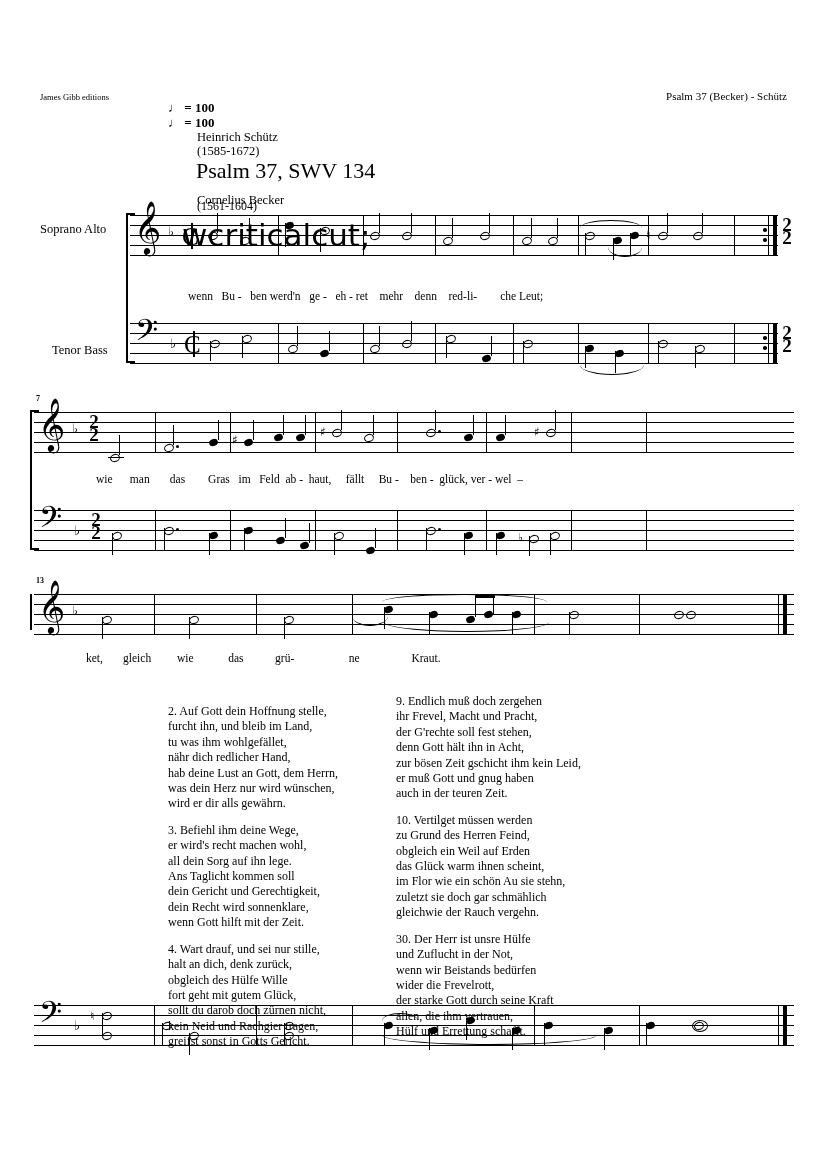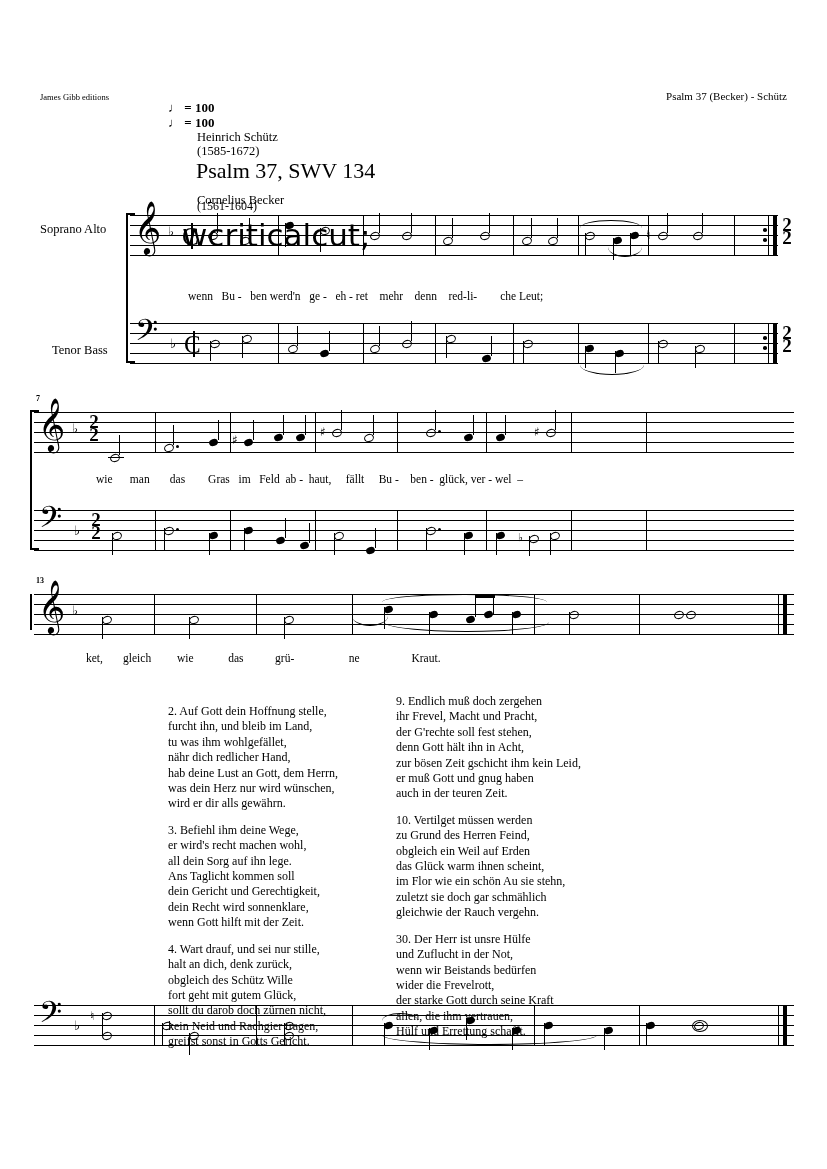--- a/index.html
+++ b/index.html
@@ -560,21 +560,21 @@
       <div>er wird's recht machen wohl,</div>
       <div>all dein Sorg auf ihn lege.</div>
       <div>Ans Taglicht kommen soll</div>
       <div>dein Gericht und Gerechtigkeit,</div>
       <div>dein Recht wird sonnenklare,</div>
       <div>wenn Gott hilft mit der Zeit.</div>
     </div>
     <div class="verse-block">
       <div>4. Wart drauf, und sei nur stille,</div>
       <div>halt an dich, denk zurück,</div>
-      <div>obgleich des Schütz Wille</div>
+      <div>obgleich des Hülfe Wille</div>
       <div>fort geht mit gutem Glück,</div>
       <div>sollt du darob doch zürnen nicht,</div>
       <div>kein Neid und Rachgier tragen,</div>
       <div>greifst sonst in Gotts Gericht.</div>
     </div>
   </div>
 
   <div class="verse-col" style="left:396px;top:678px;">
     <div class="verse-block">
       <div>9. Endlich muß doch zergehen</div>

